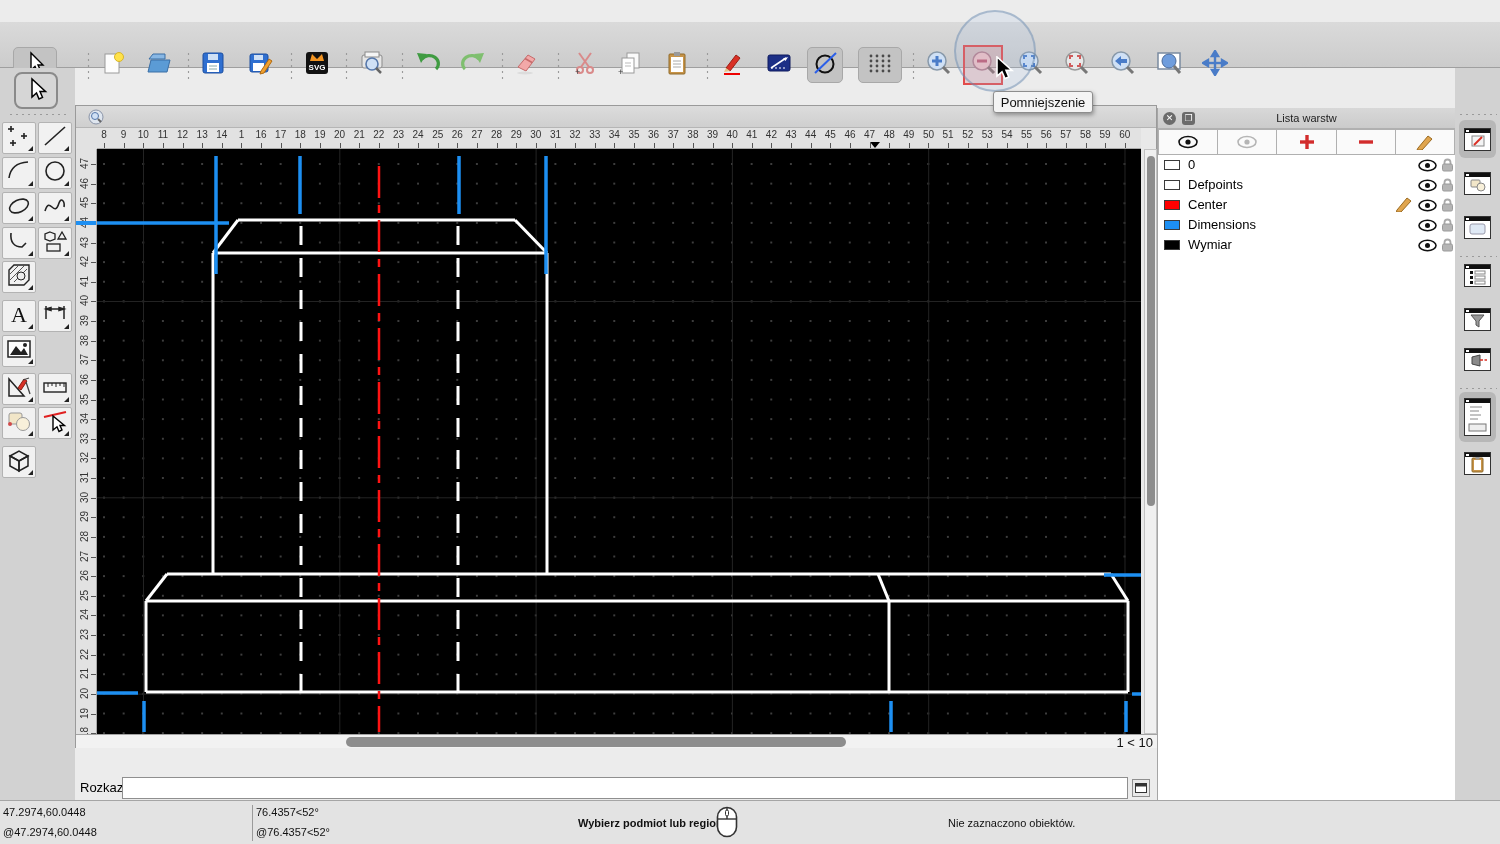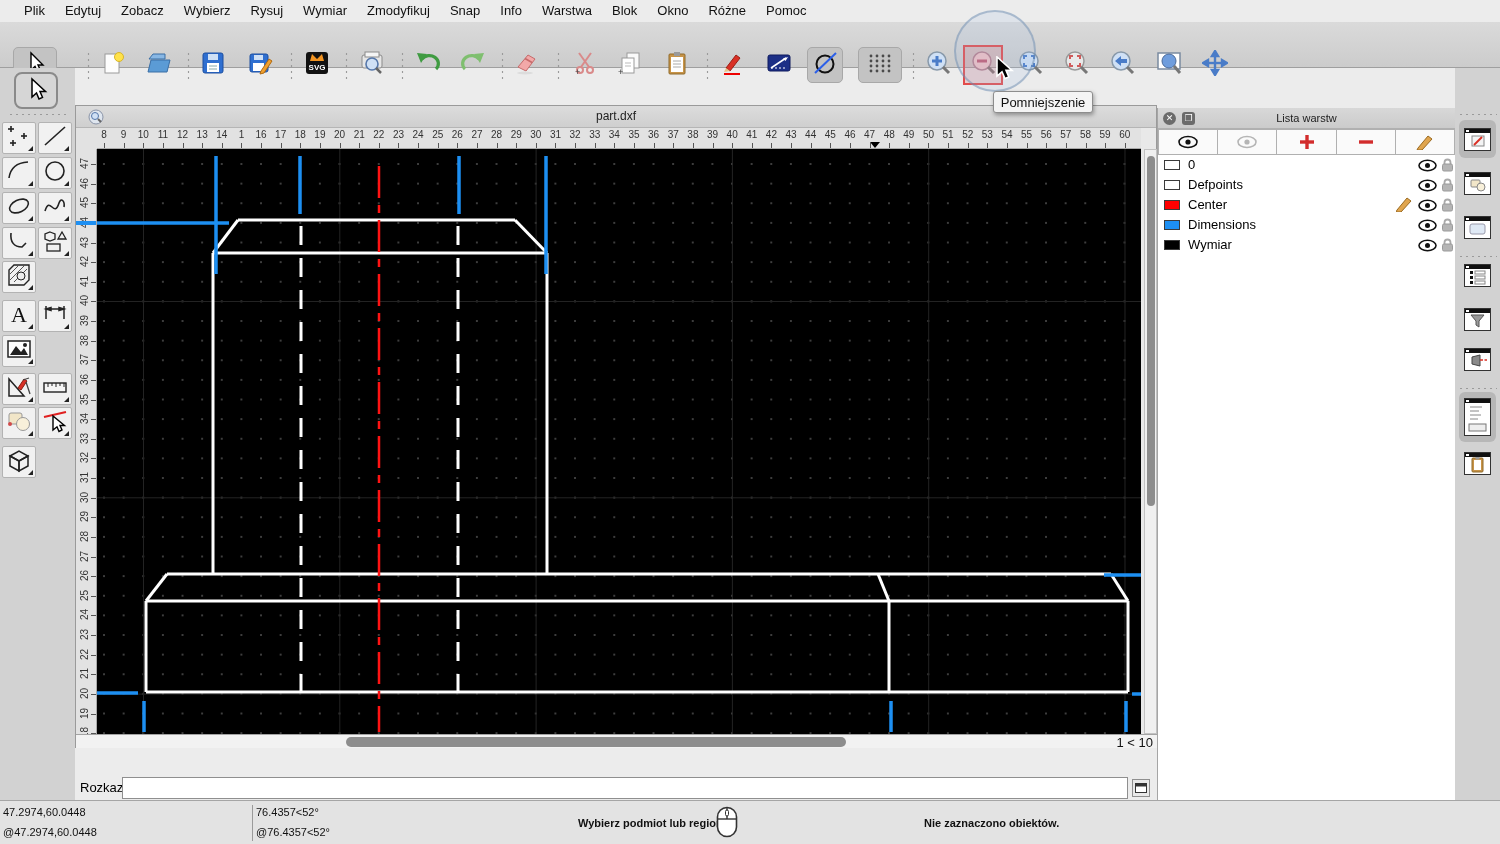--- a/index.html
+++ b/index.html
@@ -141,36 +141,20 @@
   #statusbar { position:absolute; left:0; top:800px; width:1500px; height:44px;
     background:#e3e3e3; border-top:1px solid #a5a5a5; font-size:11px; color:#111; }
   .sb-text { position:absolute; white-space:nowrap; }
   .sb-vline { position:absolute; left:252px; top:4px; width:1px; height:36px; background:#9a9a9a; }
 </style>
 </head>
 <body>
 
 <div id="app">
 
-  <div id="menubar">
-      <div class="menu-item">Plik</div>
-      <div class="menu-item">Edytuj</div>
-      <div class="menu-item">Zobacz</div>
-      <div class="menu-item">Wybierz</div>
-      <div class="menu-item">Rysuj</div>
-      <div class="menu-item">Wymiar</div>
-      <div class="menu-item">Zmodyfikuj</div>
-      <div class="menu-item">Snap</div>
-      <div class="menu-item">Info</div>
-      <div class="menu-item">Warstwa</div>
-      <div class="menu-item">Blok</div>
-      <div class="menu-item">Okno</div>
-      <div class="menu-item">Różne</div>
-      <div class="menu-item">Pomoc</div>
-    </div>
 
   <div id="toolbar">
     <div class="tb-btn pressed" style="left:13px;width:44px;">
       <span><svg width="24" height="24">
             <polygon points="8,2 8,19 12,15.5 14.5,21 17.5,19.5 15,14 20,14" fill="#fff" stroke="#000" stroke-width="1.4"></polygon>
           </svg></span>
     </div>
     <div class="tb-sep" style="left:86px"></div>
     <div class="tb-btn" style="left:95px">
       <span><svg width="26" height="26">
@@ -505,21 +489,20 @@
       </div>
   </div>
 
   <div id="mdi">
     <div id="mdi-titlebar">
       <span id="mdi-icon"><svg width="16" height="16">
             <circle cx="8" cy="8" r="7" fill="#dfe6ef" stroke="#8a94a8"></circle>
             <circle cx="7" cy="7" r="3.5" fill="#cfe0f5" stroke="#5577aa"></circle>
             <line x1="10" y1="10" x2="13" y2="13" stroke="#666" stroke-width="2"></line>
           </svg></span>
-      <span id="mdi-title">part.dxf</span>
     </div>
     <div id="ruler-corner"></div>
     <div id="hruler">
         <span class="hr-num" style="left: 7px;">8</span>
         <span class="hr-tick" style="left: 7px;"></span>
         <span class="hr-num" style="left: 26.63px;">9</span>
         <span class="hr-tick" style="left: 26.63px;"></span>
         <span class="hr-num" style="left: 46.26px;">10</span>
         <span class="hr-tick" style="left: 46.26px;"></span>
         <span class="hr-num" style="left: 65.89px;">11</span>
@@ -945,17 +928,17 @@
     <span class="sb-text" style="left:256px;top:25px">@76.4357&lt;52°</span>
 
     <span class="sb-text" style="left:578px;top:16px;font-weight:bold">Wybierz podmiot lub region</span>
     <span style="position:absolute;left:716px;top:5px"><svg width="22" height="32">
           <rect x="1.5" y="1.5" width="19" height="29" rx="9.5" fill="#fff" stroke="#333" stroke-width="1.6"></rect>
           <line x1="11" y1="2" x2="11" y2="13" stroke="#333" stroke-width="1.4"></line>
           <line x1="2" y1="13" x2="20" y2="13" stroke="#333" stroke-width="1.4"></line>
           <rect x="9.5" y="4" width="3" height="6" rx="1.5" fill="#fff" stroke="#333"></rect>
         </svg></span>
 
-    <span class="sb-text" style="left:924px;top:16px;font-weight:bold">Nie zaznaczono obiektów.</span>
+    <span class="sb-text" style="left:948px;top:16px;font-weight:normal">Nie zaznaczono obiektów.</span>
 
   </div>
 
 </div>
 
 </body></html>

